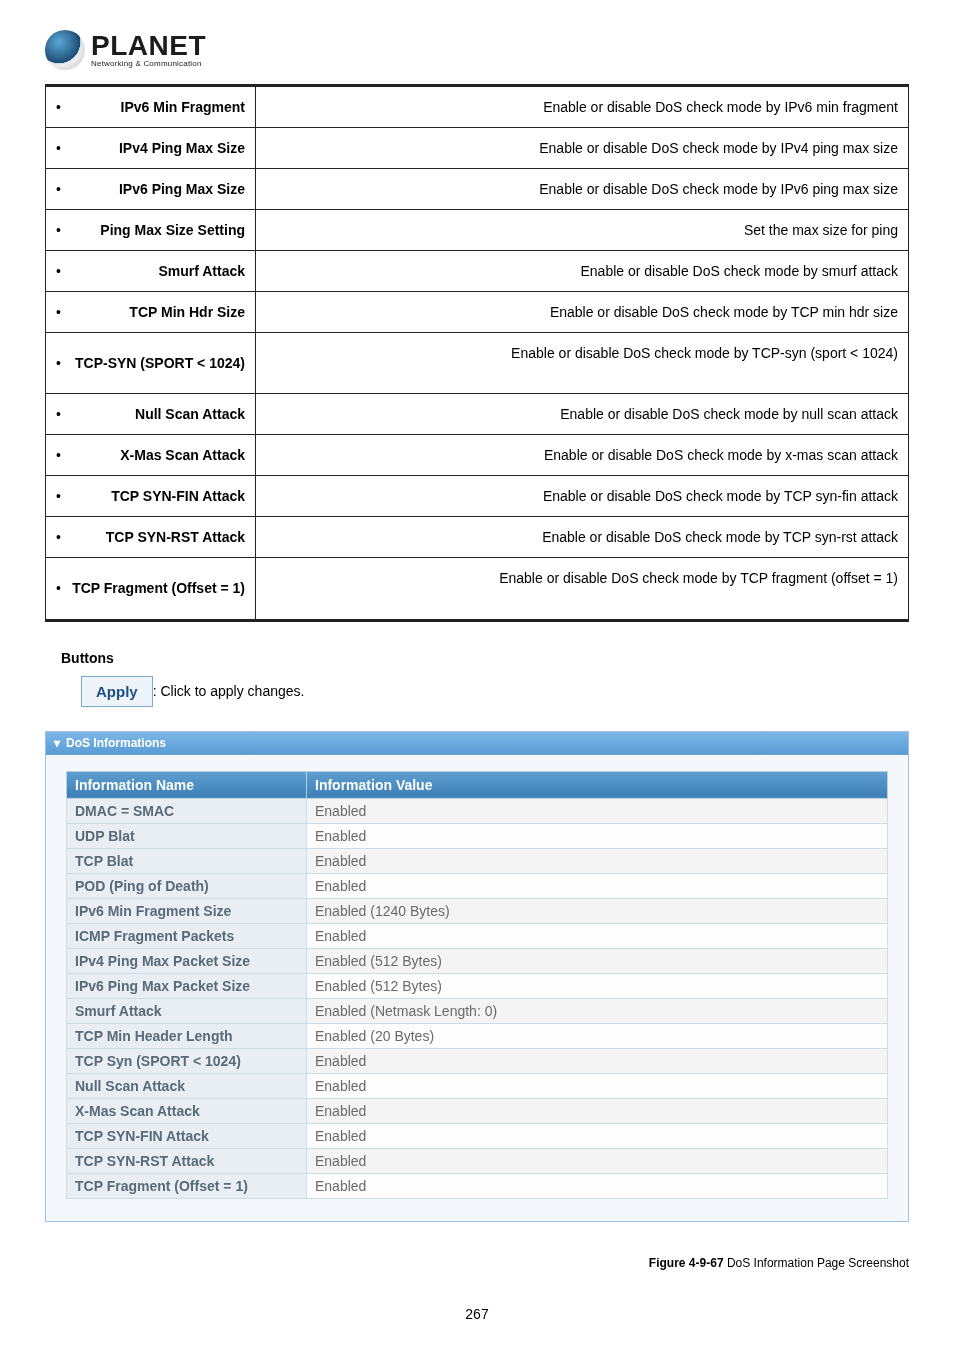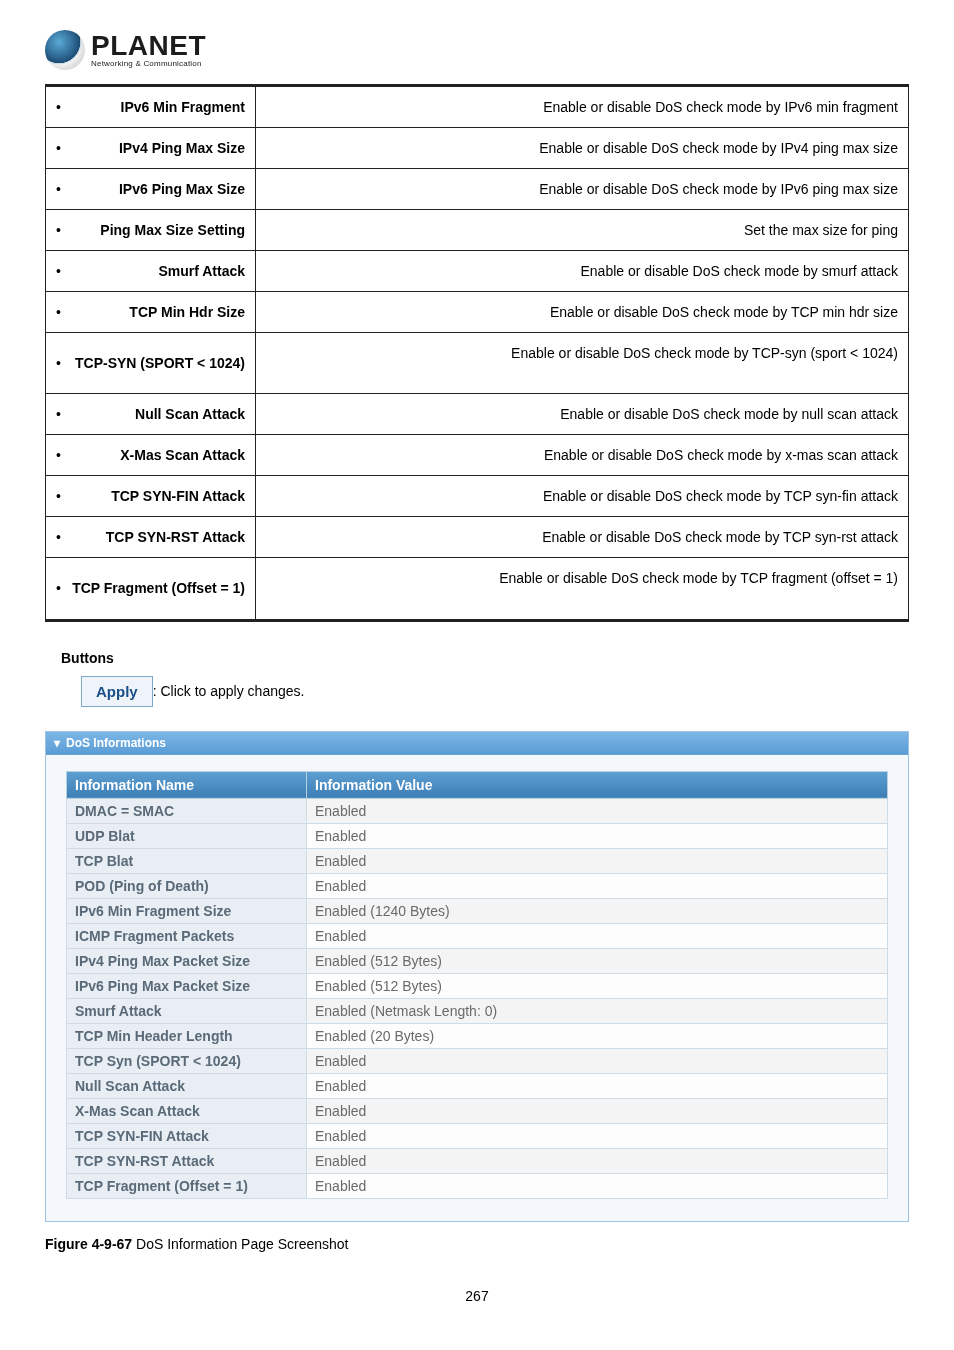--- a/index.html
+++ b/index.html
@@ -132,23 +132,23 @@
     width: 240px;
     background: #e8eef4;
     color: #5a6a78;
     font-weight: bold;
     margin-left: 16px;
   }
   table.info tr:nth-child(odd) td.val { background: #f4f4f4; }
   table.info tr:nth-child(even) td.val { background: #fdfdfd; }
 
   .figure-caption {
-    text-align: left;
-    font-size: 14px;
-    margin-top: 14px;
+    text-align: right;
+    font-size: 12px;
+    margin-top: 34px;
   }
   .figure-caption b { font-weight: bold; }
   .page-num {
     text-align: center;
     font-size: 14px;
     margin-top: 36px;
   }
 </style>
 </head>
 <body>

